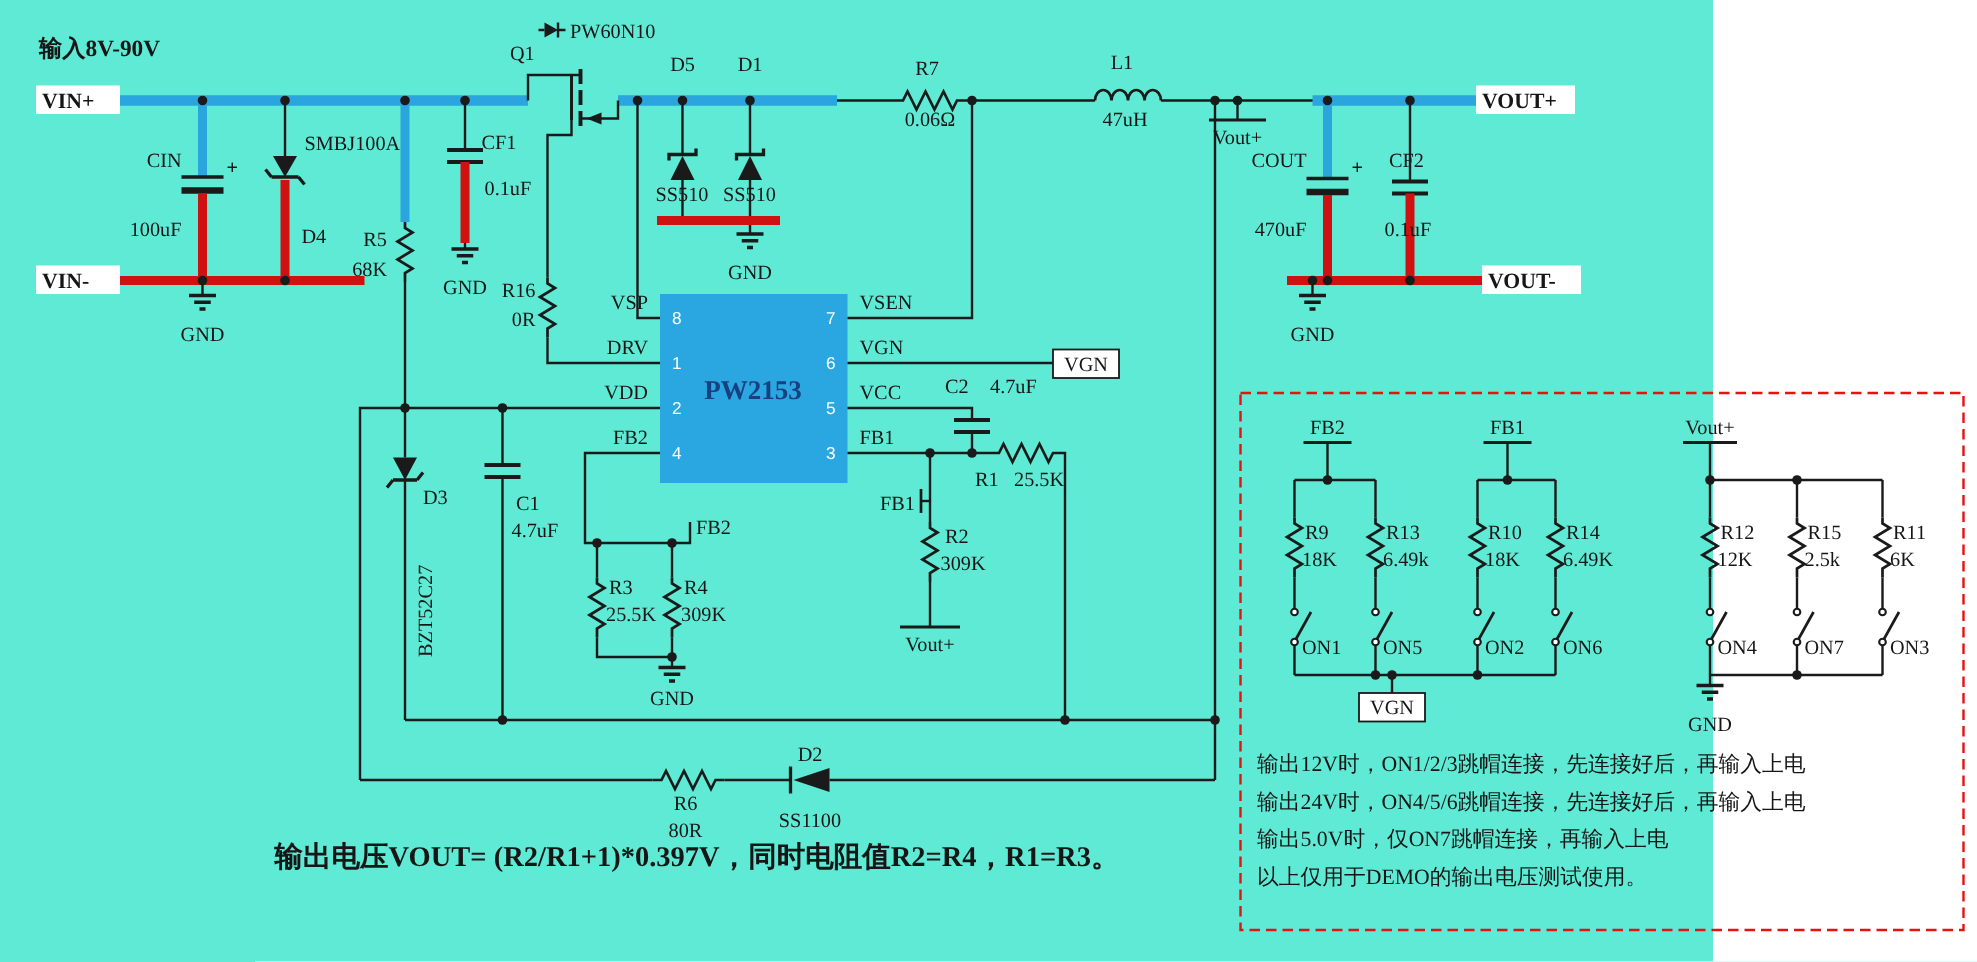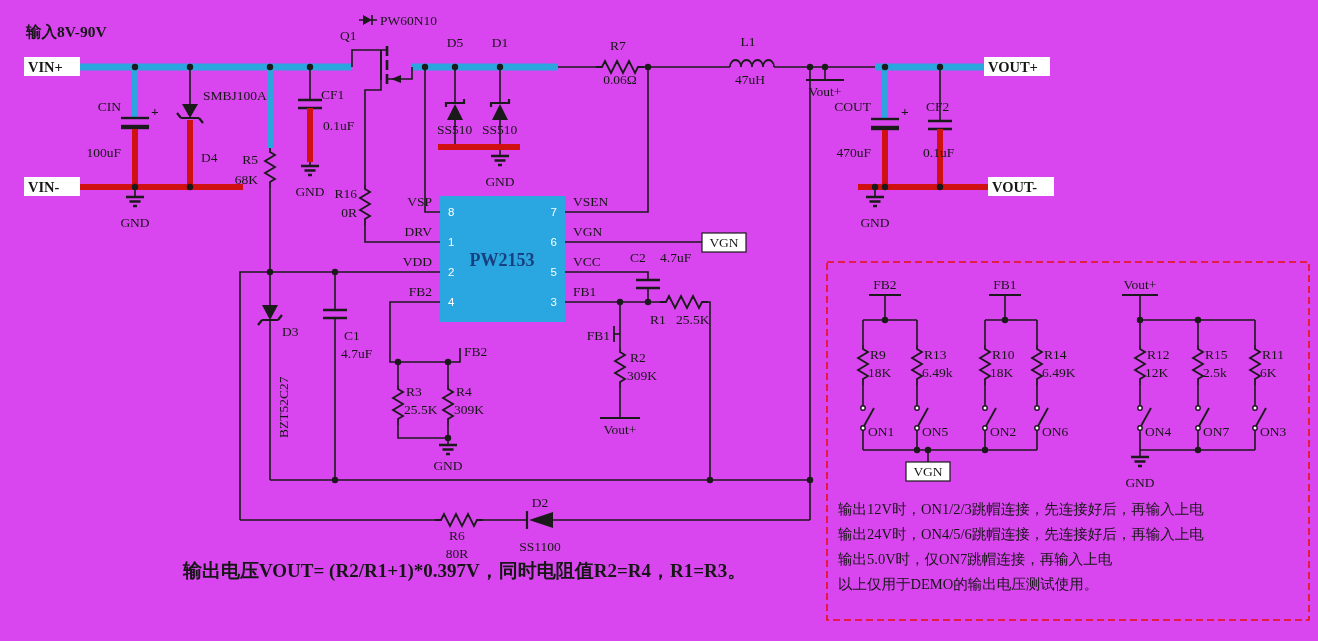--- a/index.html
+++ b/index.html
@@ -1,16 +1,16 @@
 <!DOCTYPE html>
 <html><head>
 <meta charset="utf-8">
 <style>
   html,body{margin:0;padding:0;background:#ffffff;}
-  .stage{position:relative;width:1318px;height:641px;background:#d946ef;}
+  .stage{position:relative;width:1142px;height:641px;background:#5eead4;}
   svg{display:block}
   .wire{stroke:#1a1a1a;stroke-width:1.6;fill:none}
   .bus-blue{stroke:#2aa5de;stroke-width:7;fill:none}
   .bus-blue-v{stroke:#2aa5de;stroke-width:6;fill:none}
   .bus-red{stroke:#d01111;stroke-width:6;fill:none}
   .sym{stroke:#1a1a1a;stroke-width:1.8;fill:none}
   .symf{fill:#1a1a1a;stroke:none}
   .dot{fill:#1a1a1a}
   text{fill:#161616;font-family:"Liberation Serif","DejaVu Serif",serif;font-size:13.5px}
   .lbl-net{font-weight:bold;font-size:14.5px}

